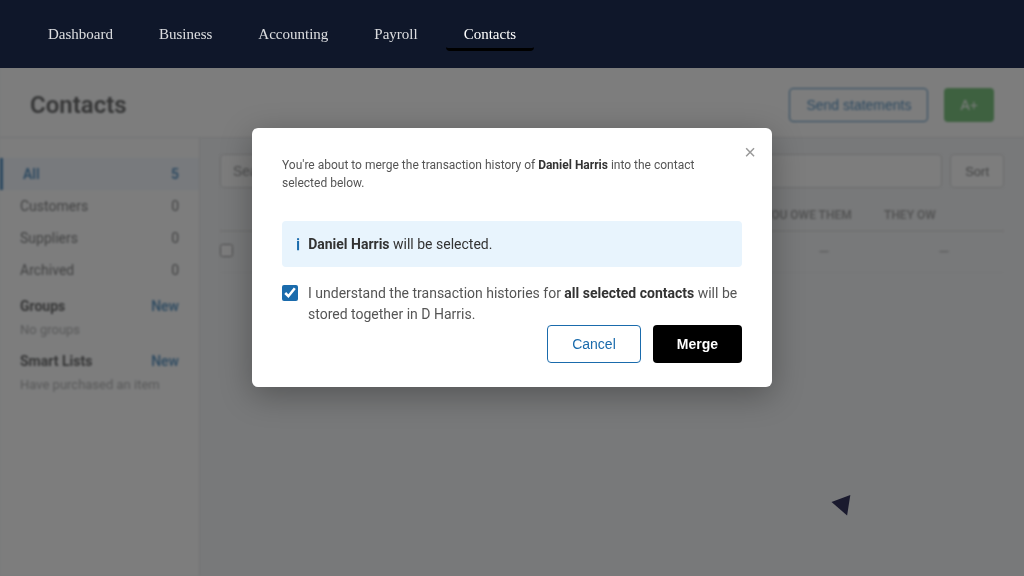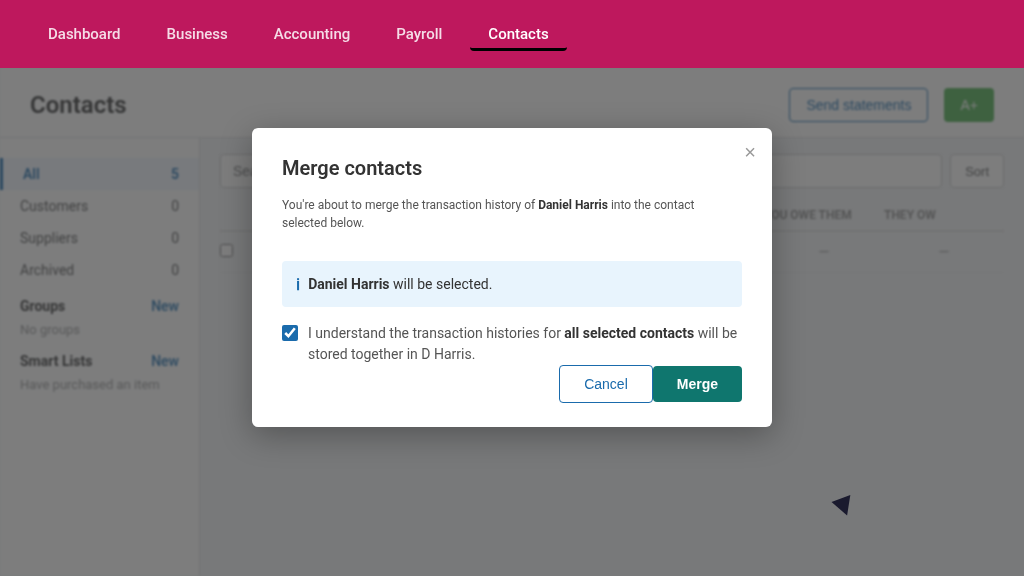--- a/index.html
+++ b/index.html
@@ -1,25 +1,26 @@
 <!DOCTYPE html>
 <html><head>
   <meta charset="utf-8">
   <style>
     * { box-sizing: border-box; margin: 0; padding: 0; }
     body { font-family: -apple-system, BlinkMacSystemFont, 'Segoe UI', Roboto, sans-serif; font-size: 14px; background: #f5f6f7; overflow: hidden; width: 1024px; height: 576px; }
 
     
     .top-nav {
-      background: #be185d;
+      background: #0f172a;
       height: 68px;
       display: flex;
       align-items: center;
       padding: 0 30px;
       gap: 10px;
+      font-family: Liberation Serif, serif;
     }
     .nav-item {
       color: rgba(255,255,255,0.85);
       font-size: 15px;
       font-weight: 500;
       padding: 8px 18px;
       cursor: pointer;
       border-radius: 4px;
       text-decoration: none;
     }
@@ -238,34 +239,34 @@
       margin-top: 2px;
       accent-color: #1a6bac;
       width: 16px;
       height: 16px;
       flex-shrink: 0;
     }
     .checkbox-row strong { color: #333; }
     .modal-footer {
       display: flex;
       justify-content: flex-end;
-      align-items: center;
+      gap: 12px;
     }
     .btn-cancel {
       background: #fff;
       border: 1px solid #1a6bac;
       color: #1a6bac;
       padding: 10px 24px;
       border-radius: 4px;
       font-size: 14px;
       cursor: pointer;
       font-weight: 500;
     }
     .btn-merge {
-      background: #0f766e;
+      background: #000000;
       border: none;
       color: #fff;
       padding: 10px 24px;
       border-radius: 4px;
       font-size: 14px;
       font-weight: 600;
       cursor: pointer;
     }
 
     
@@ -352,21 +353,20 @@
           <div class="dash">—</div>
         </div>
       </div>
     </div>
   </div>
 
   <div class="modal-overlay">
     <div class="modal">
       <button class="modal-close">×</button>
       
-      <h2 class="modal-title">Merge contacts</h2>
       
       <p class="modal-desc">
         <span>You're about to merge the transaction history of </span><strong>Daniel Harris</strong><span> into the contact selected below.</span>
       </p>
       
       <div class="info-box">
         <span class="info-icon">ℹ</span>
         <span><strong>Daniel Harris</strong><span> will be selected.</span></span>
       </div>
       

